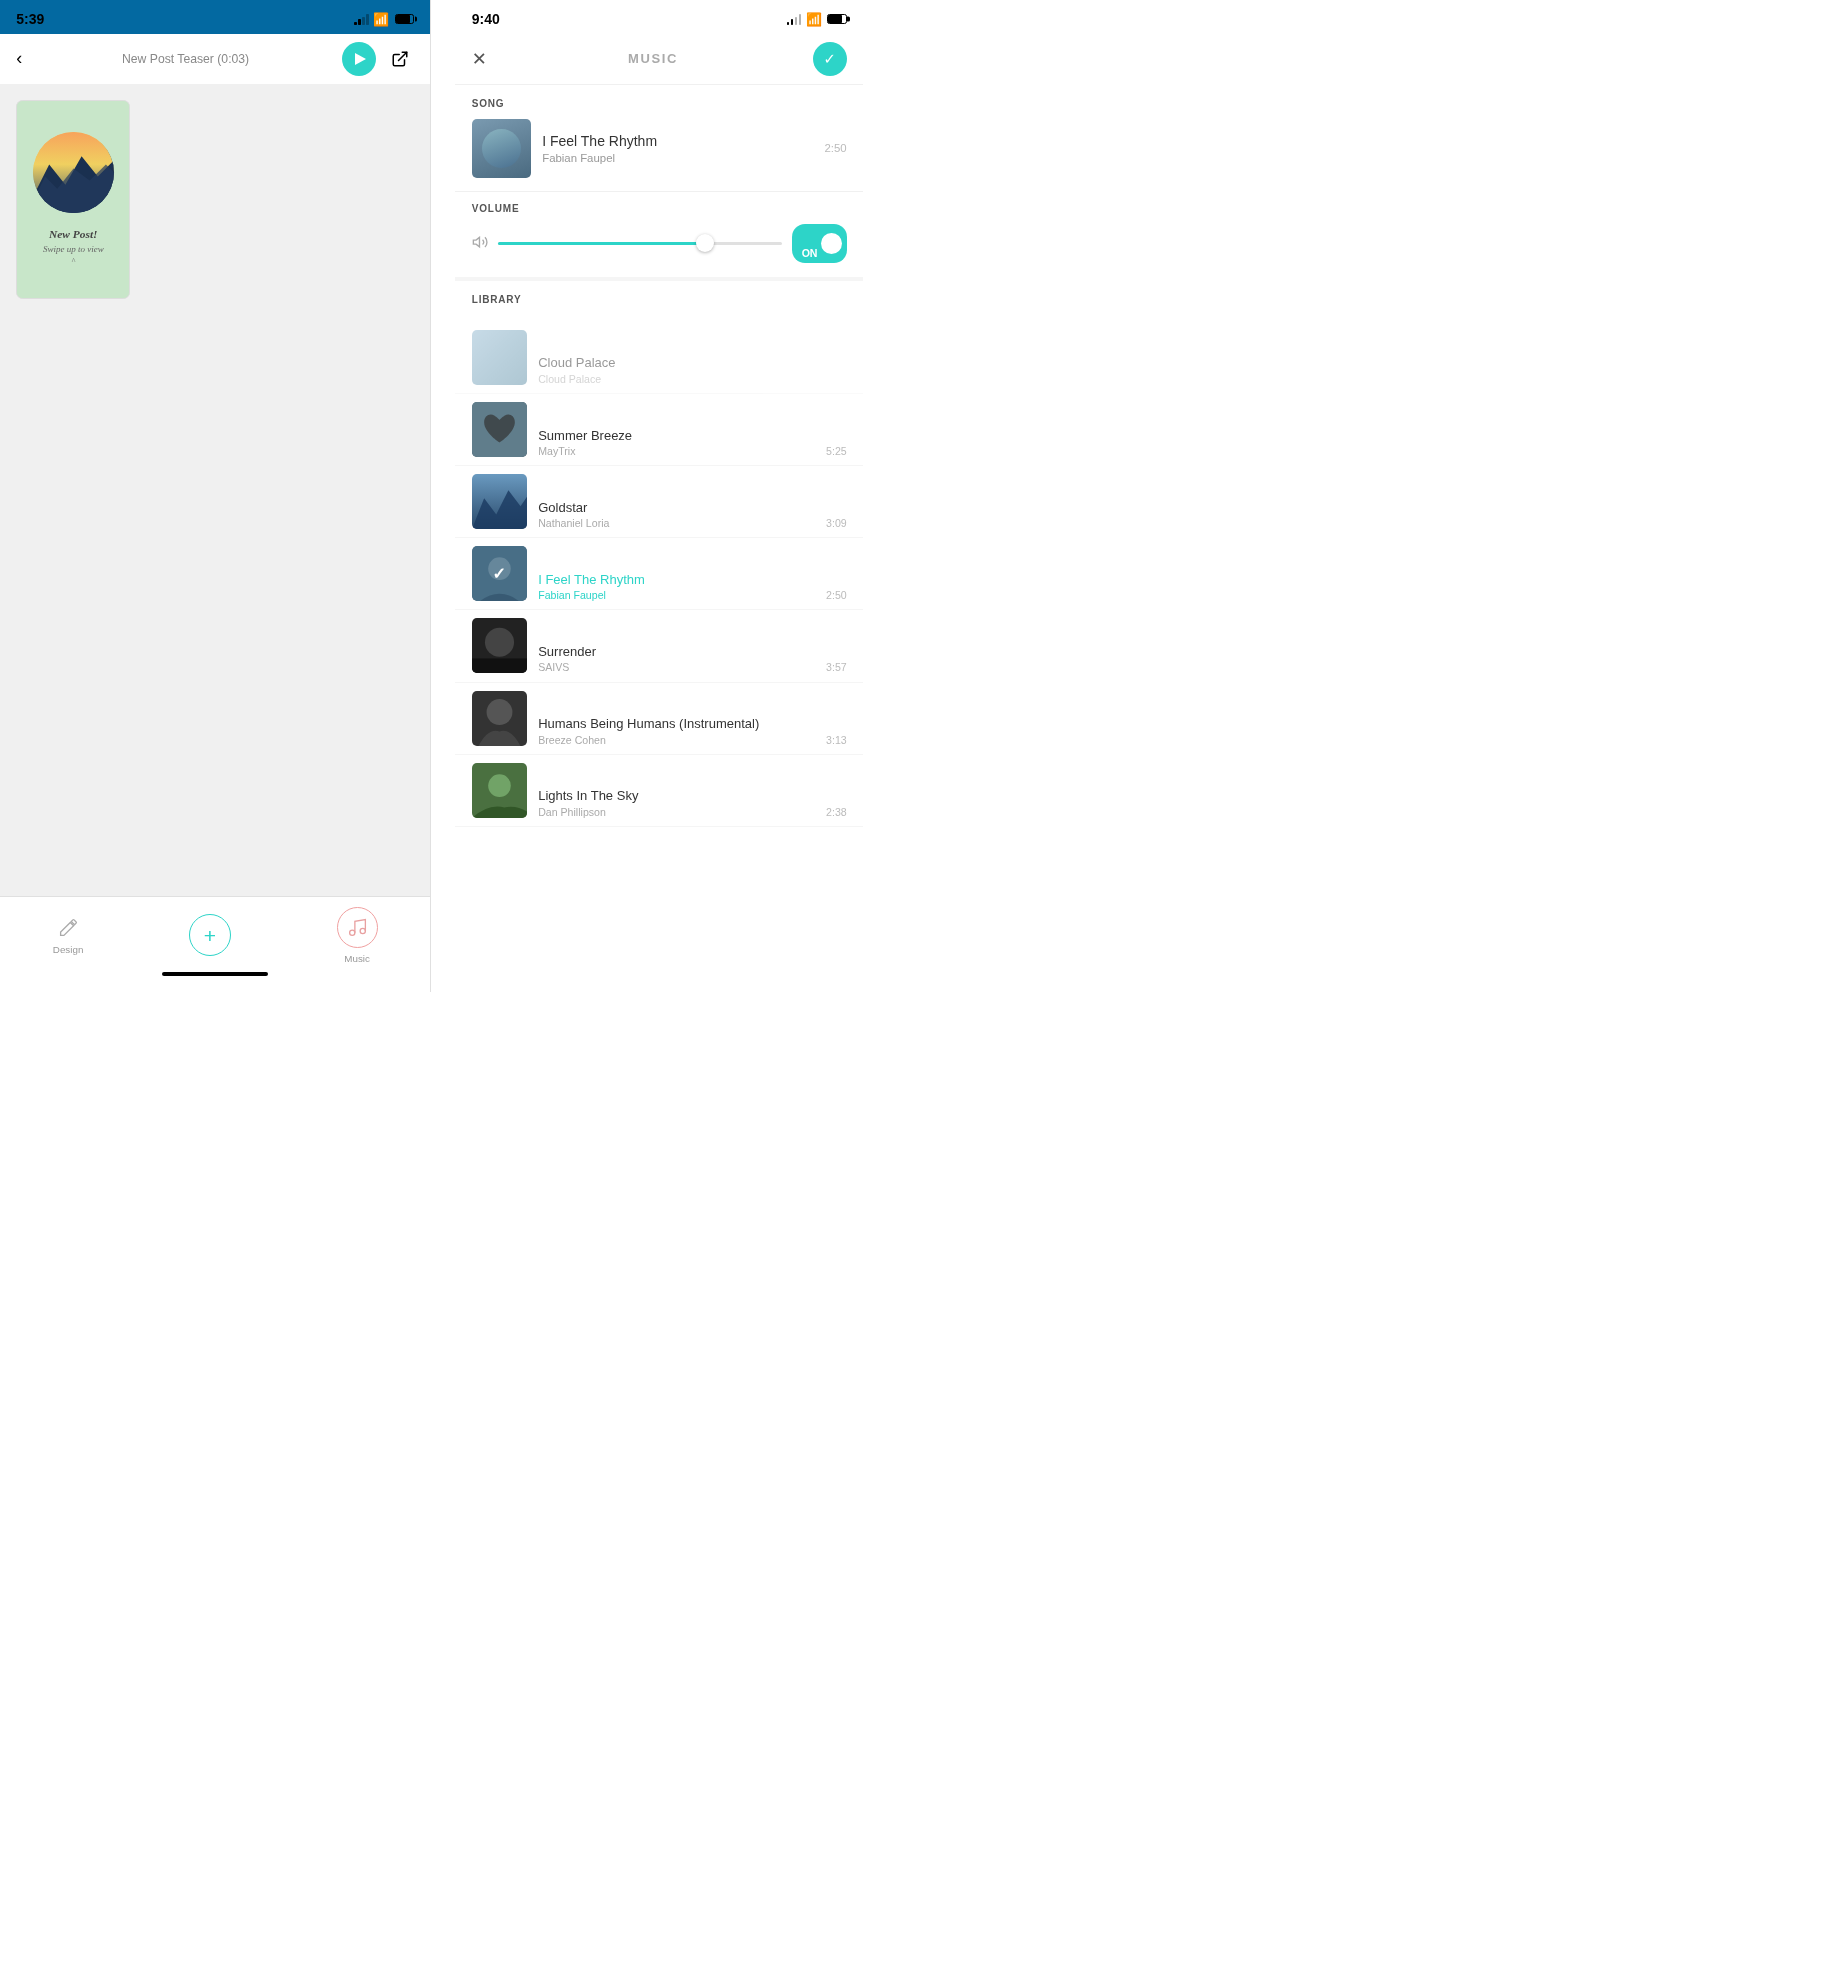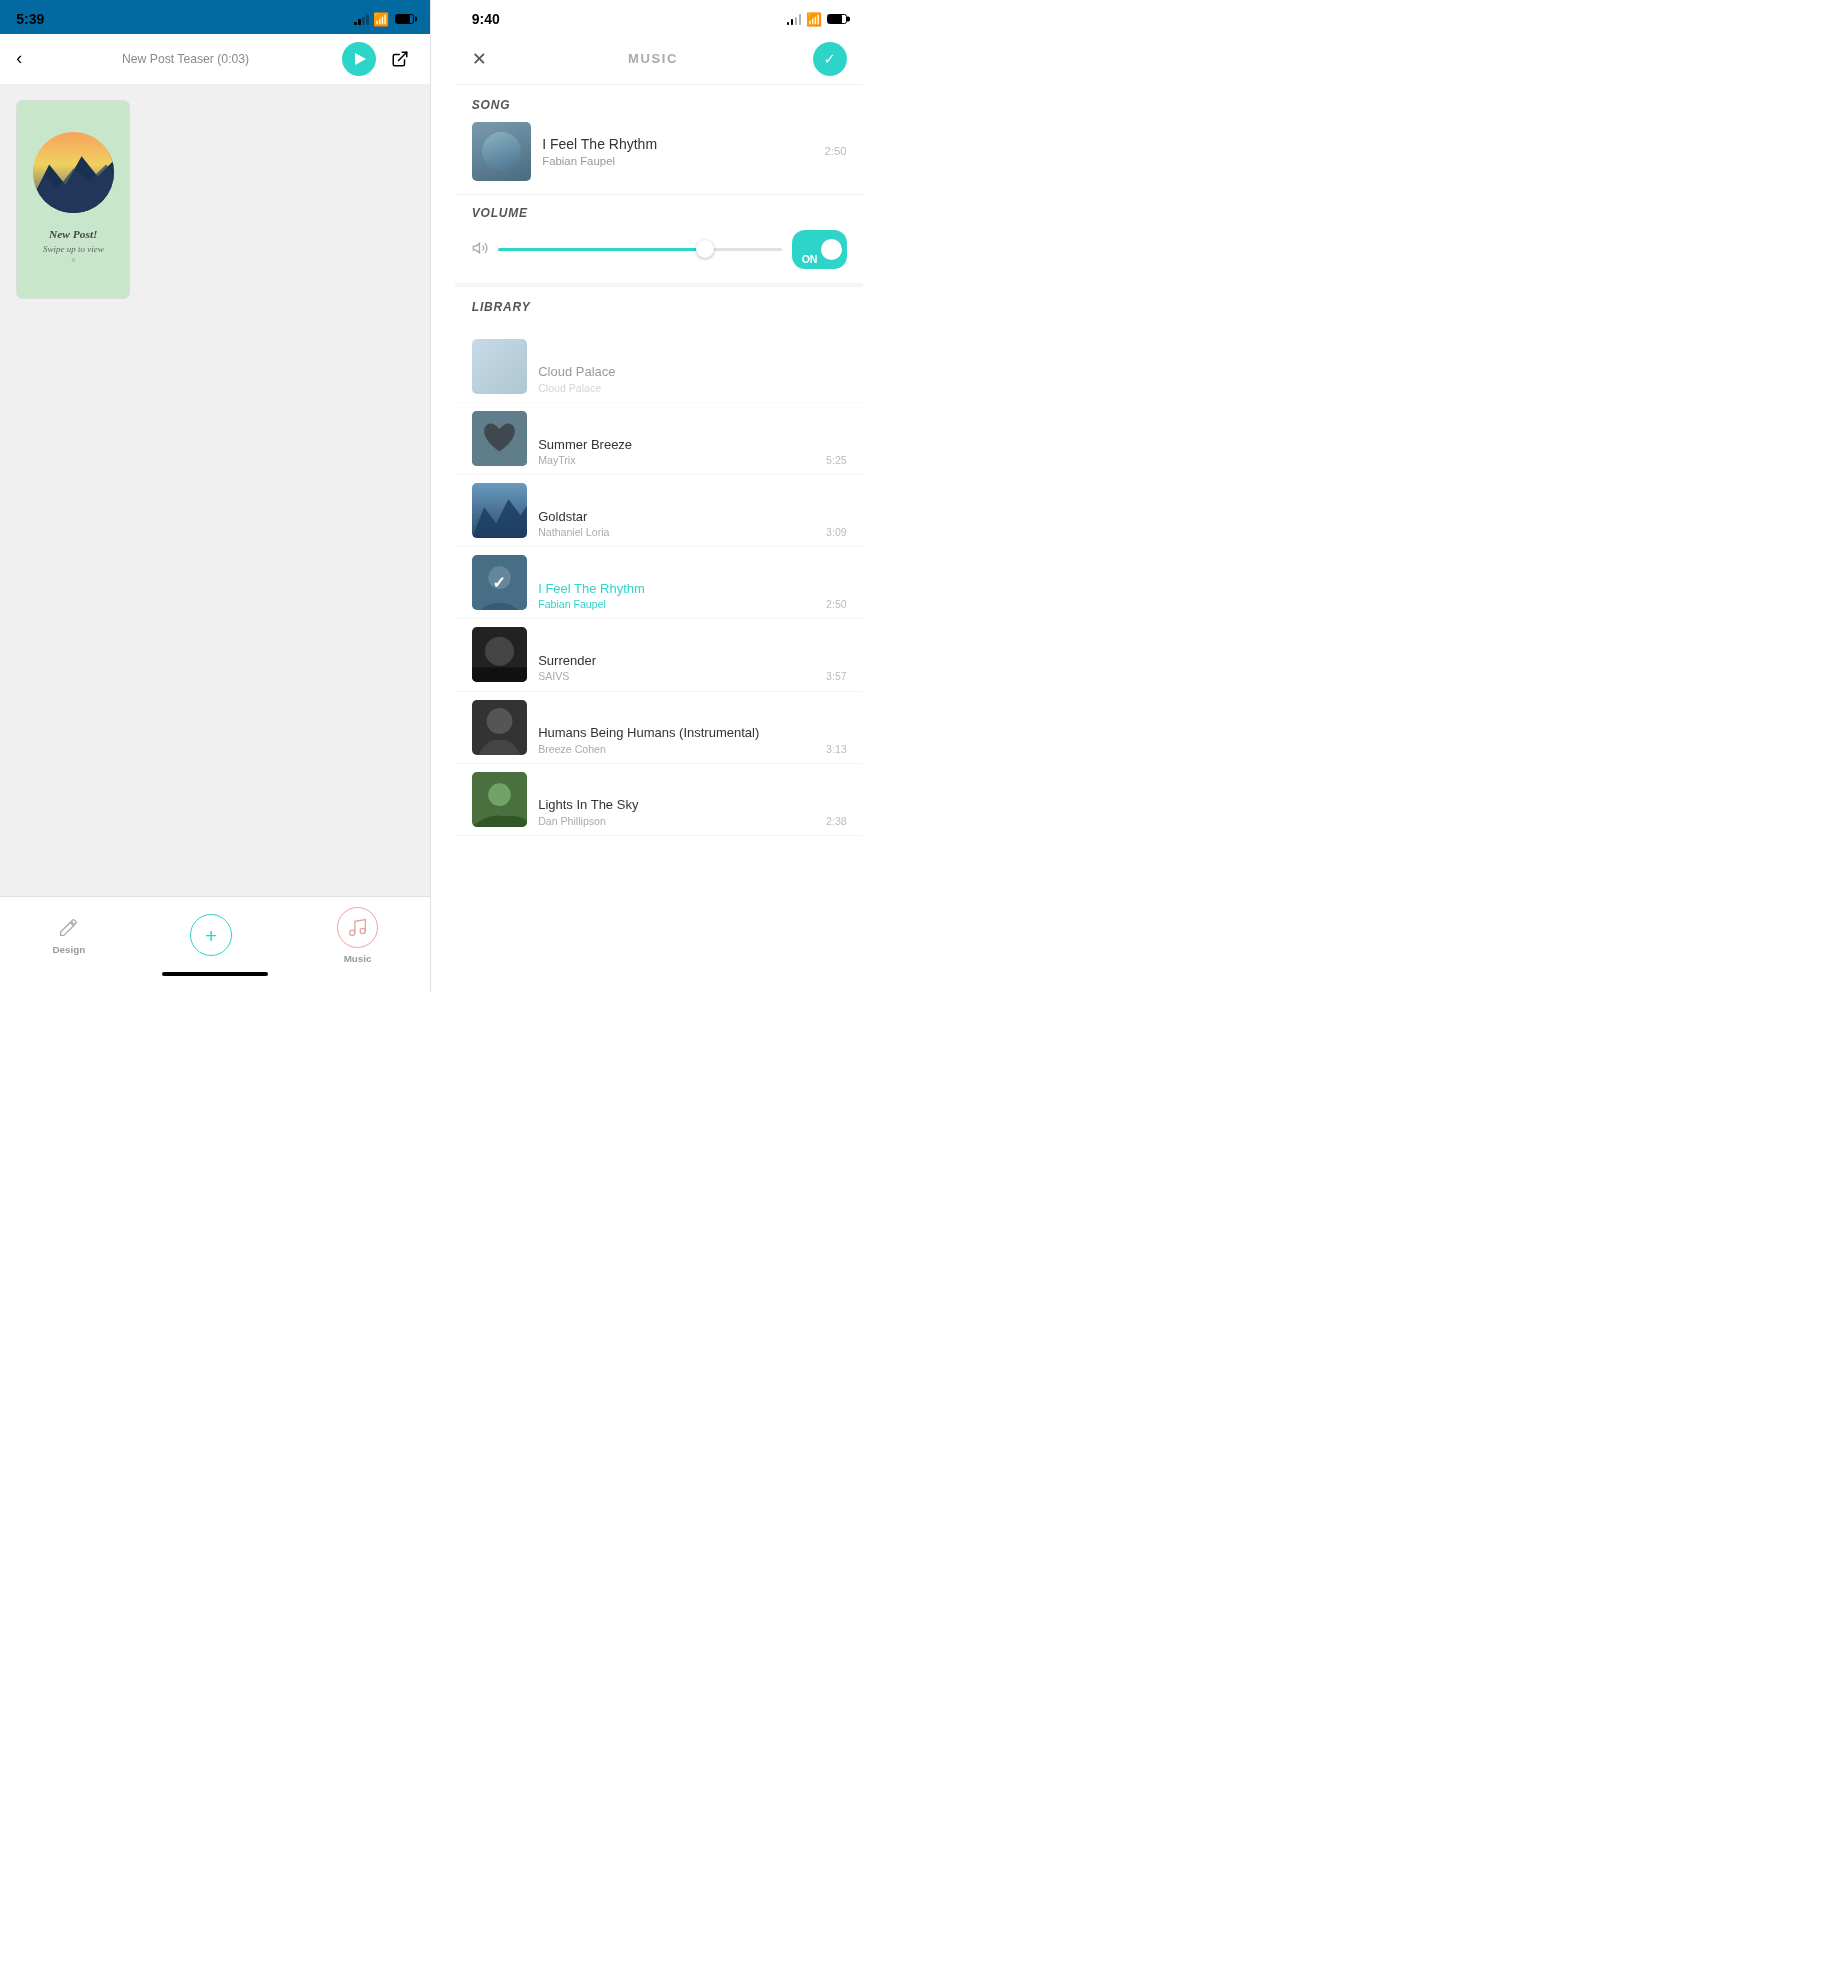--- a/index.html
+++ b/index.html
@@ -163,21 +163,20 @@
       display: flex;
       justify-content: space-around;
       align-items: center;
     }
     .nav-item {
       display: flex;
       flex-direction: column;
       align-items: center;
       gap: 5px;
       cursor: pointer;
-      font-weight: bold;
     }
     .nav-item-label {
       font-size: 9.8px;
       color: #999;
     }
     .nav-icon {
       width: 23px; height: 23px;
       display: flex; align-items: center; justify-content: center;
     }
     .nav-center-btn {
@@ -255,26 +254,25 @@
     .check-icon {
       color: #fff;
       font-size: 14.7px;
     }
 
     .song-section {
       padding: 13px 16.3px;
       border-bottom: 0.8px solid #f0f0f0;
     }
     .section-label {
-      font-size: 12px;
+      font-size: 10px;
       font-weight: 700;
       color: #555;
       letter-spacing: 0.8px;
       margin-bottom: 9.8px;
-      font-style: italic;
     }
     .song-row {
       display: flex;
       align-items: center;
       gap: 11.4px;
     }
     .song-thumb {
       width: 59px; height: 59px;
       border-radius: 4.9px;
       overflow: hidden;

